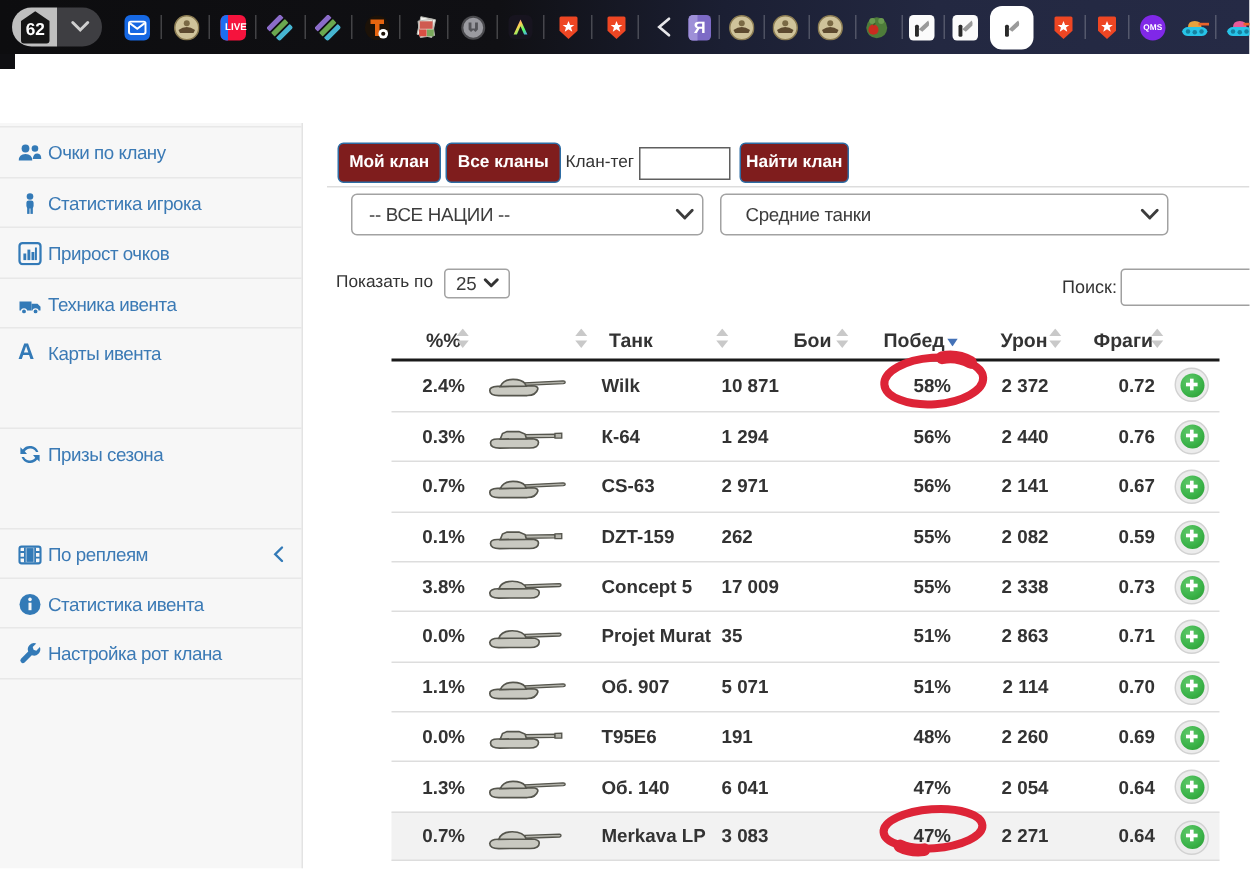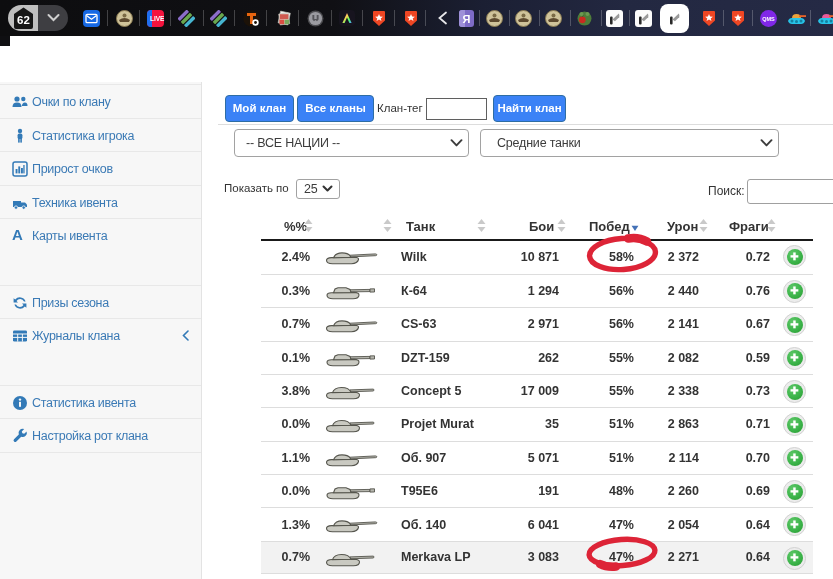--- a/index.html
+++ b/index.html
@@ -26,38 +26,38 @@
 #page { position:absolute; left:0; top:82px; width:773px; height:497px; background:#fff;padding-left:40px; }
 #sidebar { position:absolute; left:0; top:0; width:202px; height:497px;
   background:#f7f7f7; border-right:1px solid #e3e3e3; }
 .sitem { position:absolute; left:0; width:201px; height:34px; border-top:1px solid #e8e8e8;
   color:#3b7ab5; font-size:12.5px; letter-spacing:-0.3px; }
 .sitem .txt { position:absolute; left:32px; top:10px; }
 .sitem .ic { position:absolute; left:12px; top:9px; width:16px; height:16px; }
 .sitem .chev { position:absolute; left:182px; top:9px; font-size:12px; color:#337ab7; font-weight:bold;}
 
 
-.btn { position:absolute; background:#3b82f6; border:1px solid #2e6da4; border-radius:4px;
+.btn { position:absolute; background:#7f1d1d; border:1px solid #2e6da4; border-radius:4px;
   color:#fff; font-size:11.5px; font-weight:bold; text-align:center; line-height:25px; height:26.5px; white-space:nowrap; }
 .blabel { position:absolute; font-size:12.5px; font-weight:normal; color:#333; }
 .inputbox { position:absolute; background:#fff; border:1px solid #5f5f5f; }
 .selbox { position:absolute; background:#fff; border:1px solid #a2a2a2; border-radius:4px; color:#3c3c3c; font-size:12.5px; letter-spacing:-0.2px; }
 .selbox .stxt { position:absolute; left:11px; top:50%; transform:translateY(-50%); white-space:nowrap;}
 .selbox .schev { position:absolute; right:5px; top:50%; transform:translateY(-50%); }
 .trow { position:absolute; left:261px; width:552px; height:33.4px; border-top:1px solid #ddd; }
 .cell { position:absolute; top:50%; transform:translateY(-50%); font-size:12.5px; font-weight:bold; color:#333; white-space:nowrap; }
 .hcell { position:absolute; font-size:13px; font-weight:bold; color:#333; white-space:nowrap; }
 .gbtn { position:absolute; width:23px; height:23px; border-radius:50%;
   background:#ececec; border:1px solid #d2d2d2; }
 .gbtn .gi { position:absolute; left:2.7px; top:2.7px; width:16px; height:16px; border-radius:50%;
   background:radial-gradient(circle at 35% 30%, #5ec768 0%, #3cb44a 55%, #27972f 100%); }
 .gbtn .gp { position:absolute; color:#fff; font-weight:bold; font-size:10px; left:50%; top:50%; transform:translate(-50%,-52%); }
 .pct { left:0; width:49px; text-align:right; }
 .name { left:140px;text-align:center; }
-.bat { left:220px; width:78px; text-align:right; }
+.bat { left:220px; width:78px; }
 .win { left:320px; width:53px; text-align:right; }
 .dmg { left:380px; width:58px; text-align:right; }
 .frg { left:450px; width:59px; text-align:right; }
 .tank { position:absolute; left:64px; top:9px; }
 .gbtn { left:522px; top:5px; }
 </style>
 </head>
 <body>
 <div id="stage">
 
@@ -306,26 +306,27 @@
         <div class="ic" style="font-weight:bold;font-size:15px;color:#337ab7;top:7px;">A</div>
         <span class="txt">Карты ивента</span>
         </div>
       <div class="sitem" style="top:202.7px">
         <svg class="ic" viewBox="0 0 16 16">
             <path d="M13.6 6.4 A6 6 0 0 0 3.2 4.6 L1.6 3.2 L1.6 7.6 L6 7.6 L4.5 5.9 A4.4 4.4 0 0 1 12 6.4 Z" fill="#337ab7"></path>
             <path d="M2.4 9.6 A6 6 0 0 0 12.8 11.4 L14.4 12.8 L14.4 8.4 L10 8.4 L11.5 10.1 A4.4 4.4 0 0 1 4 9.6 Z" fill="#337ab7"></path>
           </svg>
         <span class="txt">Призы сезона</span>
         </div>
-      <div class="sitem" style="top:236.1px">
-        <svg class="ic" viewBox="0 0 16 16">
-            <rect x="1" y="2.4" width="14" height="11.2" rx="1.4" fill="#337ab7"></rect>
-            <path d="M1 6 L15 6 M1 9.4 L15 9.4 M5.7 6 L5.7 13.6 M10.4 6 L10.4 13.6" stroke="#f7f7f7" stroke-width="1"></path>
-          </svg>
-        <span class="txt">Журналы клана</span>
+      <div class="sitem" style="top:269.5px">
+        <svg class="ic" viewBox="0 0 16 16">
+            <rect x="1" y="2.4" width="14" height="11.2" rx="1.4" fill="none" stroke="#337ab7" stroke-width="1.4"></rect>
+            <path d="M4.6 3 L4.6 13 M11.4 3 L11.4 13 M1.4 6 L4.6 6 M1.4 9.8 L4.6 9.8 M11.4 6 L14.6 6 M11.4 9.8 L14.6 9.8" stroke="#337ab7" stroke-width="1.2"></path>
+            <rect x="5.6" y="3.4" width="4.8" height="9.2" fill="#337ab7"></rect>
+          </svg>
+        <span class="txt">По реплеям</span>
           <svg class="chev" style="width:7px;height:11px;top:11px;" viewBox="0 0 7 11">
             <path d="M6 1 L1.5 5.5 L6 10" stroke="#337ab7" stroke-width="1.6" fill="none" stroke-linecap="round"></path>
           </svg>
         </div>
       <div class="sitem" style="top:302.9px">
         <svg class="ic" viewBox="0 0 16 16">
             <circle cx="8" cy="8" r="7" fill="#337ab7"></circle>
             <rect x="7" y="6.8" width="2" height="5" fill="#f7f7f7"></rect>
             <circle cx="8" cy="4.6" r="1.2" fill="#f7f7f7"></circle>
           </svg>

